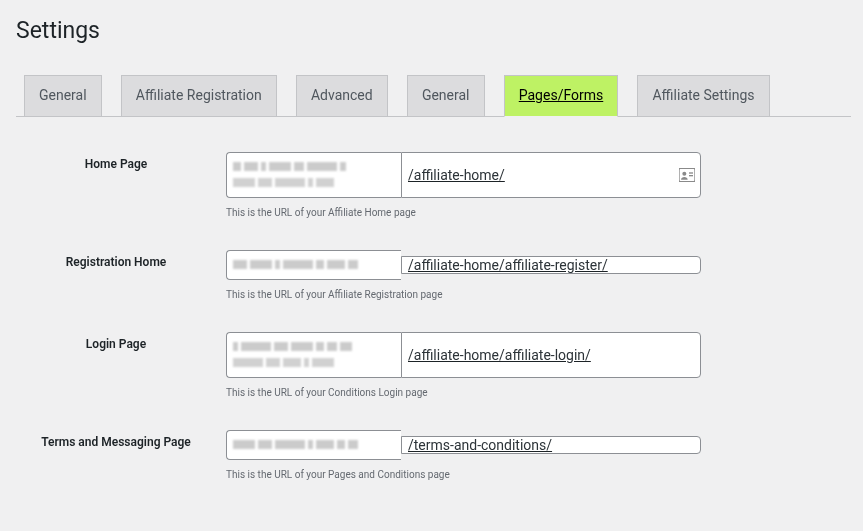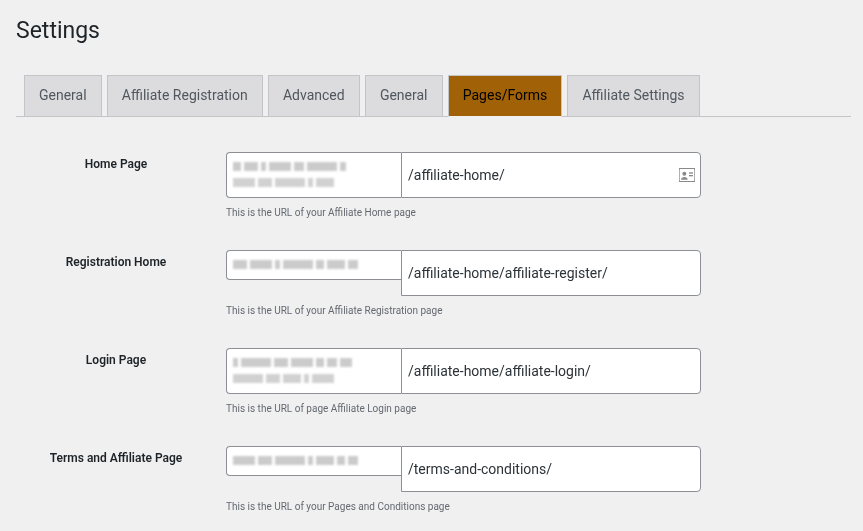--- a/index.html
+++ b/index.html
@@ -30,37 +30,38 @@
   .nav-tab-wrapper {
     border-bottom: 1px solid #c3c4c7;
     margin: 0;
     padding: 0;
     line-height: 0;
   }
   .nav-tab {
     display: inline-block;
     border: 1px solid #c3c4c7;
     border-bottom: none;
-    margin-left: 2px;
+    margin-left: 16px;
     margin-right: 0;
     padding: 8px 14px;
     font-size: 14px;
     line-height: 1.7;
     background: #dcdcde;
     color: #50575e;
     text-decoration: none;
     cursor: pointer;
     position: relative;
     top: 1px;
   }
   .nav-tab:first-child { margin-left: 8px; }
   .nav-tab.active {
-    background: #a16207;
+    background: #bef264;
     border-bottom: 1px solid #f0f0f1;
     color: #000;
+    text-decoration: underline;
   }
 
   .form-table {
     width: 100%;
     border-collapse: collapse;
     margin-top: 20px;
   }
   .form-table th {
     text-align: center;
     vertical-align: top;
@@ -70,22 +71,23 @@
     font-size: 12px;
     color: #1d2327;
   }
   .form-table td {
     vertical-align: top;
     padding: 15px 10px 15px 0;
   }
 
   .url-row {
     display: flex;
-    align-items: flex-start;
+    align-items: center;
     width: 475px;
+    text-decoration: underline;
   }
 
   .prefix {
     border: 1px solid #8c8f94;
     border-right: none;
     border-radius: 4px 0 0 4px;
     background: #fff;
     height: 30px;
     box-sizing: border-box;
     display: flex;
@@ -115,21 +117,21 @@
   }
   .blur-bars .b1{width:8px;} .blur-bars .b2{width:14px;} .blur-bars .b3{width:5px;}
   .blur-bars .b4{width:22px;} .blur-bars .b5{width:10px;} .blur-bars .b6{width:30px;}
   .blur-bars .b7{width:6px;} .blur-bars .b8{width:12px;} .blur-bars .b9{width:18px;}
 
   .prefix.double { height: 46px; flex-direction: column; justify-content: center; gap:4px; }
   .prefix.double .blur-bars + .blur-bars { opacity:0.40; }
 
   input.url-input {
     flex: 1;
-    height: 46px;
+    height: 18px;
     box-sizing: border-box;
     border: 1px solid #8c8f94;
     border-radius: 0 4px 4px 0;
     padding: 0 28px 0 6px;
     font-size: 14px;
     background: #fff;
     color: #2c3338;
     outline: none;
     font-family: inherit;
   }
@@ -250,26 +252,26 @@
                   <span class="b2"></span>
                   <span class="b9"></span>
                   <span class="b3"></span>
                   <span class="b4"></span>
                 </div>
             </div>
             <div class="input-wrap">
               <input class="url-input tall" type="text" value="/affiliate-home/affiliate-login/" style="">
             </div>
           </div>
-          <p class="description">This is the URL of page Affiliate Login page</p>
-        </td>
-      </tr>
-
-      <tr>
-        <th>Terms and Affiliate Page</th>
+          <p class="description">This is the URL of your Conditions Login page</p>
+        </td>
+      </tr>
+
+      <tr>
+        <th>Terms and Messaging Page</th>
         <td>
           <div class="url-row">
             <div class="prefix narrow">
               <div class="blur-bars">
                   <span class="b4"></span>
                   <span class="b2"></span>
                   <span class="b6"></span>
                   <span class="b3"></span>
                   <span class="b9"></span>
                   <span class="b1"></span>

